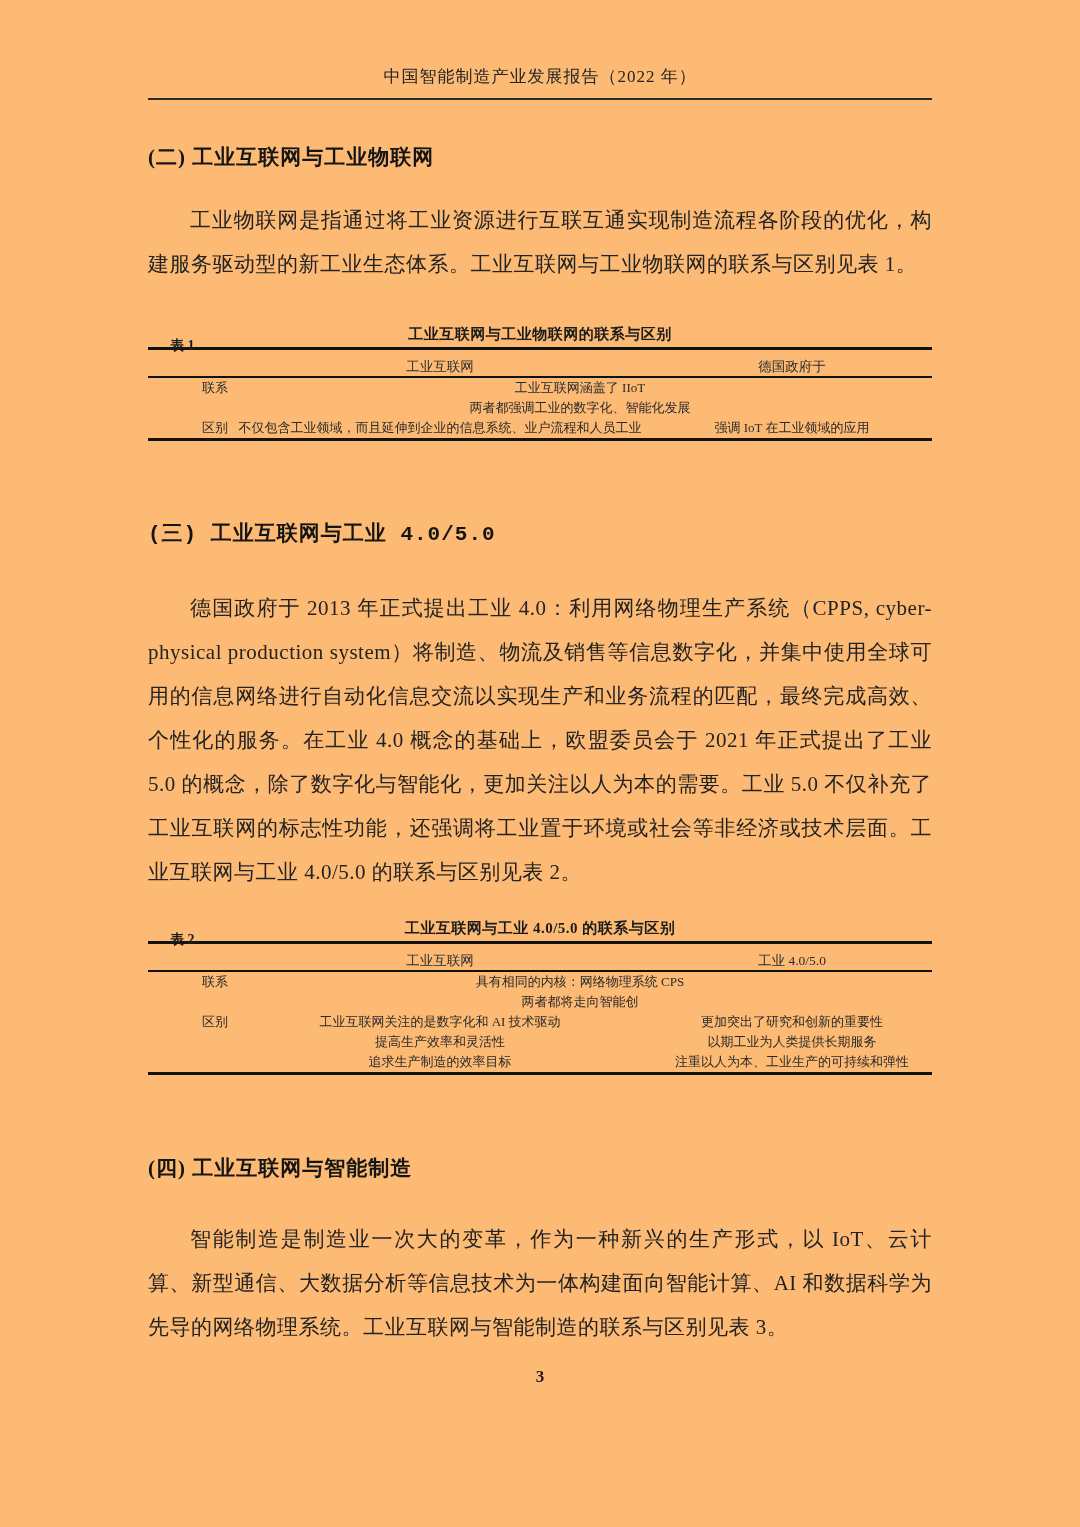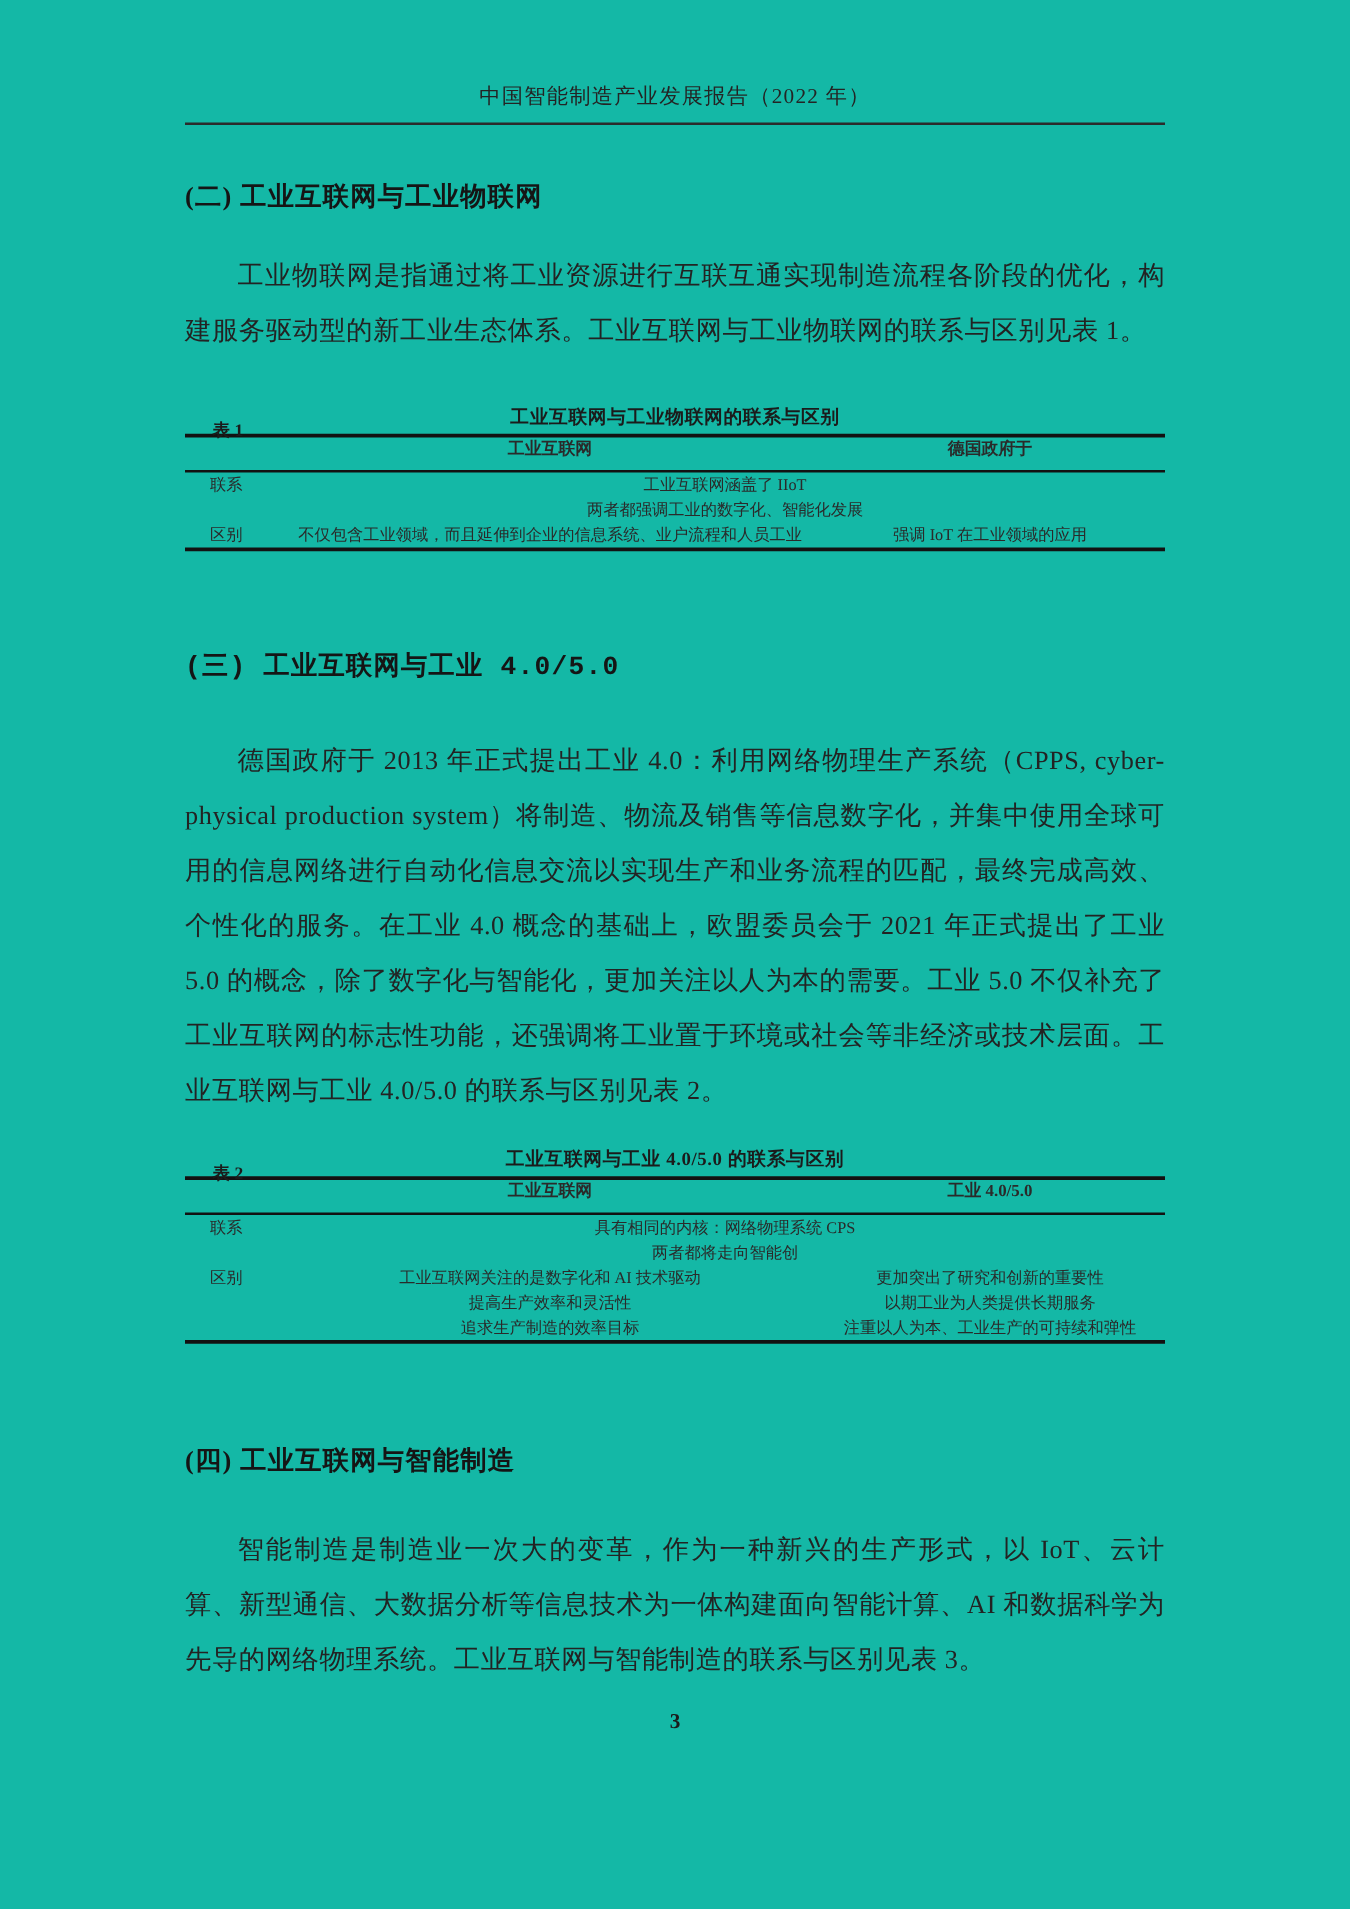--- a/index.html
+++ b/index.html
@@ -2,21 +2,21 @@
 <html><head>
 <meta charset="utf-8">
 <style>
   * { margin: 0; padding: 0; box-sizing: border-box; }
   html, body { background: #e8e8e8; }
   .page {
     position: relative;
     width: 1080px;
     height: 1527px;
     margin: 0 auto;
-    background: #14b8a6;
+    background: #fdba74;
     font-family: "Liberation Serif", "DejaVu Serif", serif;
     color: #1f1f1f;
     overflow: hidden;
   }
   .content { padding: 0 148px; }
 
   
   .doc-header { padding-top: 64px; text-align: center; font-size: 17px; line-height: 26px; color: #242424; letter-spacing: 1px; }
   .header-rule { margin-top: 8px; border-bottom: 2px solid #2b2b2b; }
 
@@ -40,23 +40,23 @@
   .para.p3 { margin-top: 34px; }
   .para.p4 { margin-top: 32px; }
 
   
   .tbl-caption { position: relative; margin-top: 38px; height: 20px; line-height: 20px; }
   .tbl-caption.second { margin-top: 24px; }
   .tbl-caption .cap-label { position: absolute; left: 22px; top: 12px; font-size: 14px; font-weight: bold; color: #1b1b1b; }
   .tbl-caption .cap-title { text-align: center; font-size: 15px; font-weight: bold; color: #1b1b1b; letter-spacing: 0.5px; }
 
   .tbl { margin-top: 3px; border-top: 3px solid #121212; border-bottom: 3px solid #121212; font-size: 13px; color: #2a2a2a; }
-  .tbl-hrow { display: flex; align-items: flex-start; height: 28px; border-bottom: 2px solid #121212; font-size: 13.5px; font-weight: bold; }
+  .tbl-hrow { display: flex; align-items: flex-end; height: 28px; border-bottom: 2px solid #121212; font-size: 13.5px; }
   .tbl-row { display: flex; align-items: center; height: 20px; }
-  .c-label { width: 80px; padding-left: 20px; text-align: left; flex: none; }
+  .c-label { width: 80px; padding-left: 20px; text-align: right; flex: none; }
   .c-left  { width: 424px; text-align: center; flex: none; }
   .c-right { flex: 1 1 auto; text-align: center; }
   .c-span  { flex: 1 1 auto; text-align: center; }
 
   
   .page-num { margin-top: 18px; text-align: center; font-size: 17px; font-weight: bold; color: #1b1b1b; }
 </style>
 </head>
 <body>
 

